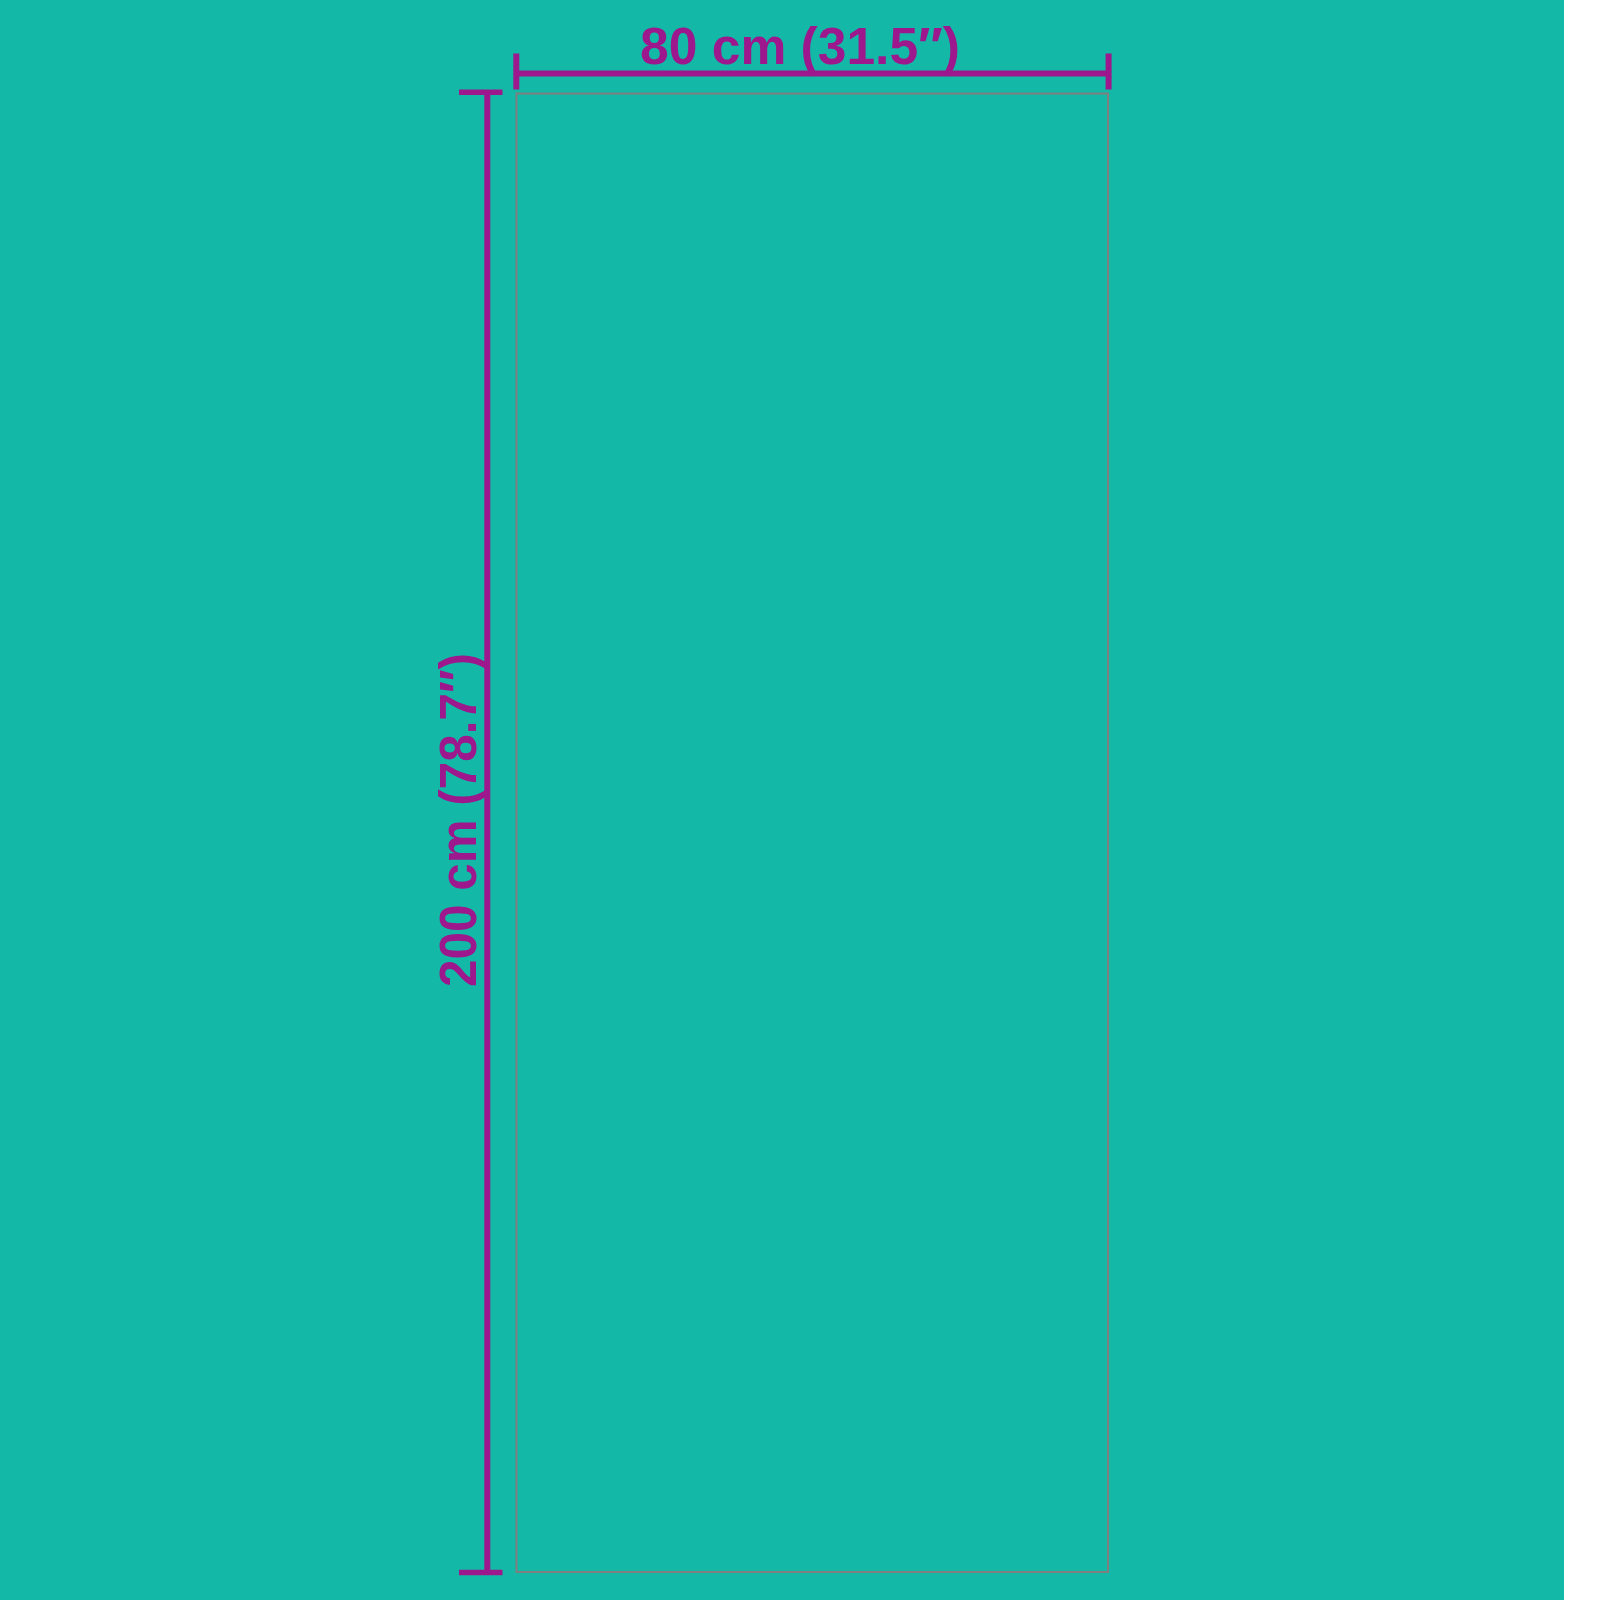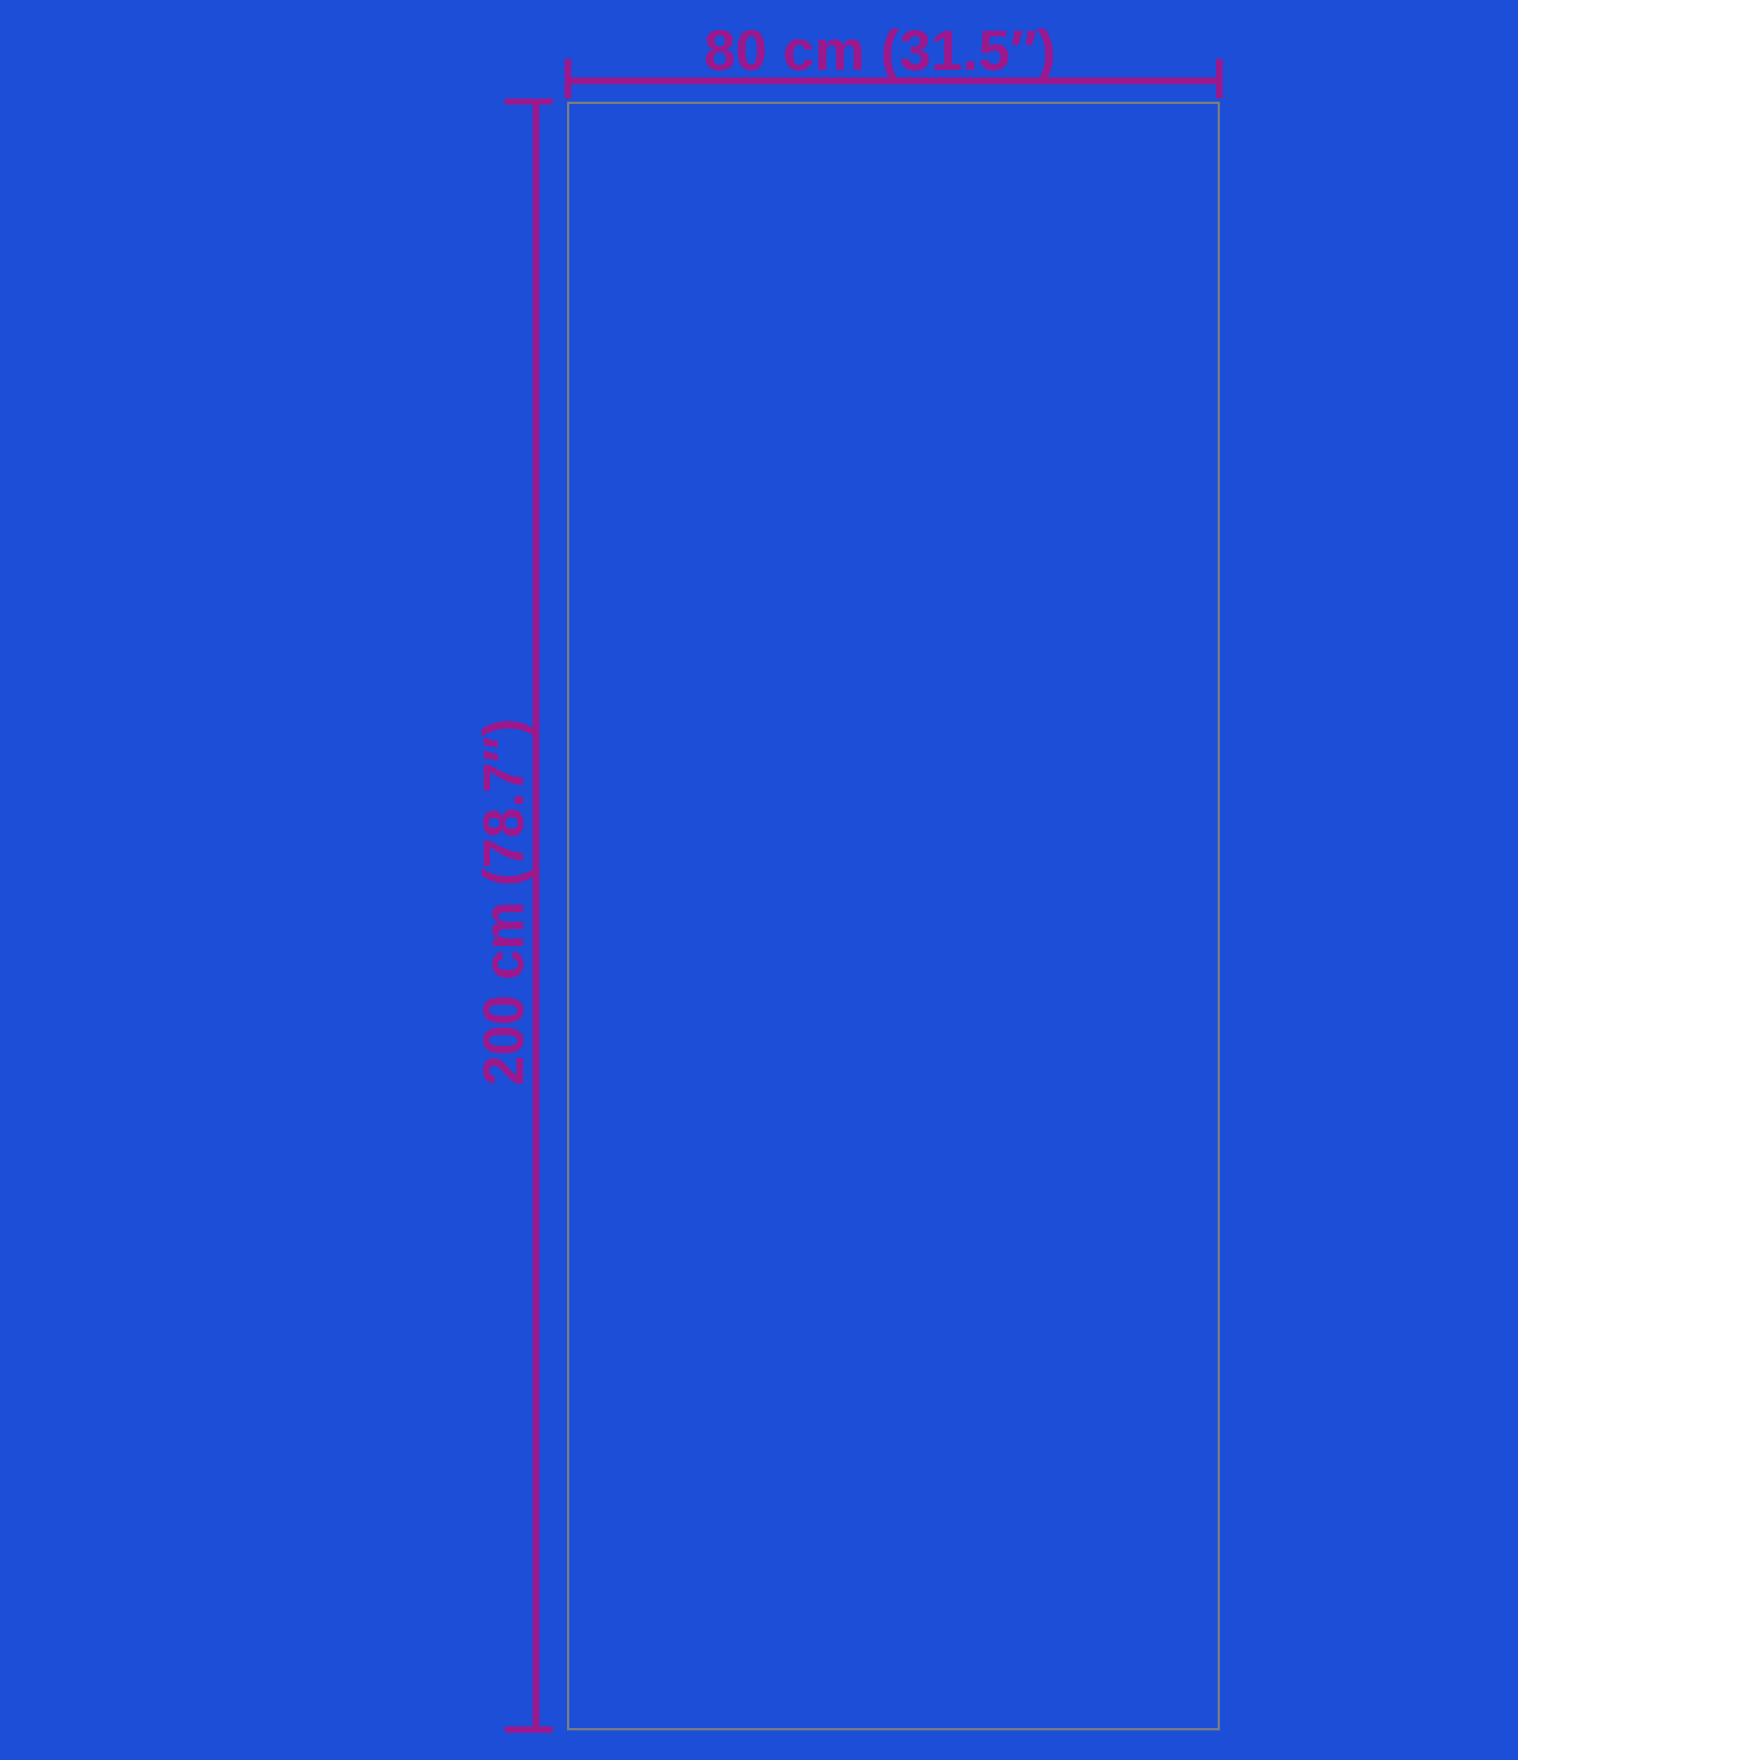--- a/index.html
+++ b/index.html
@@ -1,16 +1,16 @@
 <!DOCTYPE html>
 <html><head>
 <meta charset="utf-8">
 <style>
   html,body{margin:0;padding:0;background:#ffffff;}
-  .canvas{position:relative;width:1380px;height:1600px;background:#1d4ed8;overflow:hidden;
+  .canvas{position:relative;width:1564px;height:1600px;background:#14b8a6;overflow:hidden;
           font-family:"Liberation Sans", sans-serif;}
   svg{display:block;}
 </style>
 </head>
 <body>
 
 <div class="canvas">
 <svg width="1600" height="1600" viewBox="0 0 1600 1600" xmlns="http://www.w3.org/2000/svg">
 
   <rect x="516.5" y="93.5" width="591.5" height="1478.5" fill="none" stroke="#7f7f7f" stroke-width="2"></rect>

